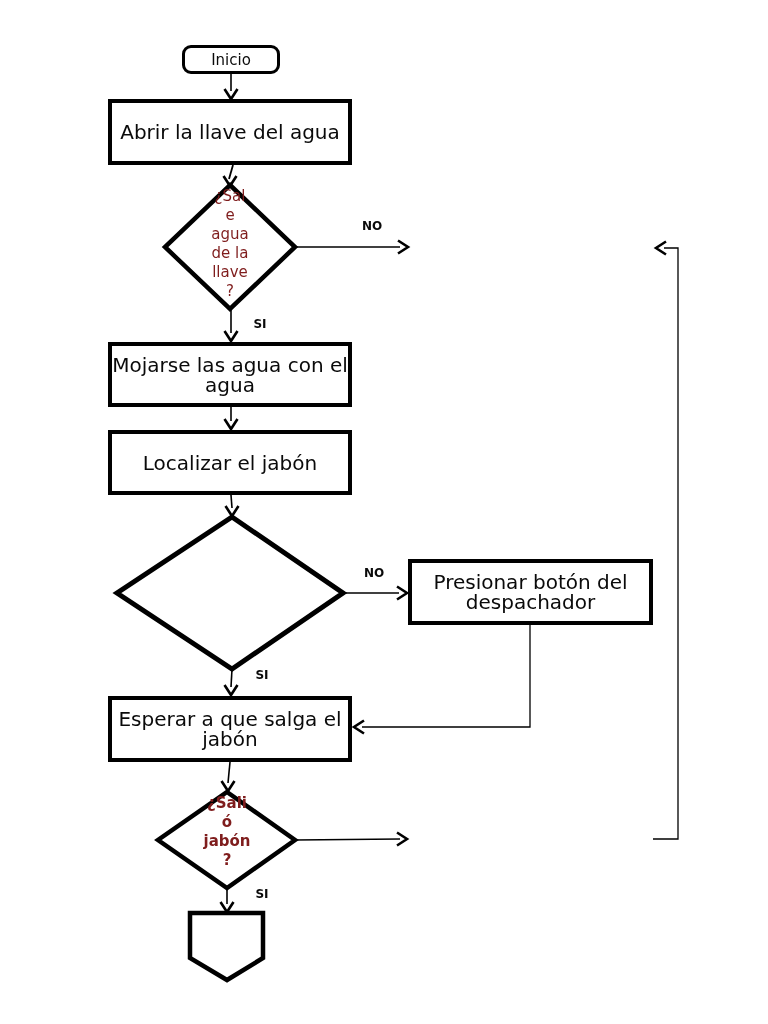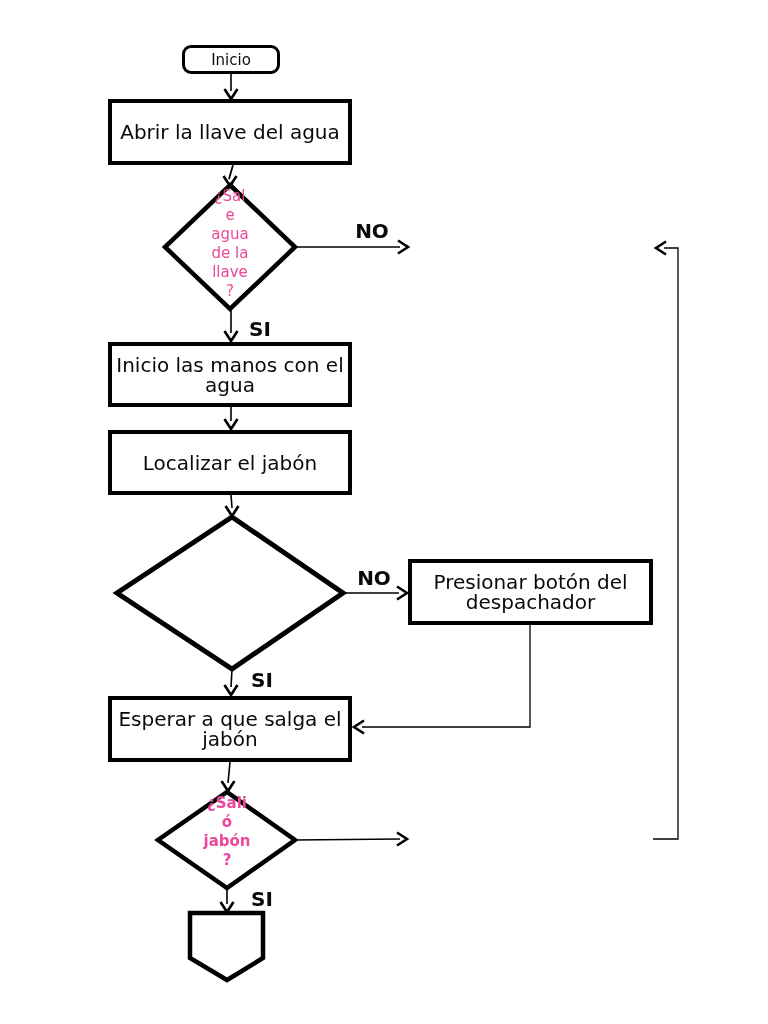--- a/index.html
+++ b/index.html
@@ -37,26 +37,26 @@
     border: 3px solid #000000;
     border-radius: 9px;
     font-size: 15px;
   }
   .dlabel {
     position: absolute;
     text-align: center;
     white-space: pre-line;
     font-size: 15px;
     line-height: 19px;
-    color: #ec4899;
+    color: #7f1d1d;
     background: transparent;
   }
   .edge-label {
     position: absolute;
-    font-size: 20px;
+    font-size: 12px;
     font-weight: 700;
     color: #0a0a0a;
     text-align: center;
   }
 </style>
 </head>
 <body>
 
 <div id="canvas">
 
@@ -100,21 +100,21 @@
       <path d="M666 241.5 L656 248 L666 254.5"></path>
       <path d="M220.5 902 L227 912 L233.5 902"></path>
     </g>
   </svg>
 
   <div class="node start" style="left:182px; top:45px; width:98px; height:29px;">Inicio</div>
 
   <div class="node process" style="left:108px; top:99px; width:244px; height:66px;">Abrir la llave del agua</div>
 
 
-  <div class="node process" style="left:108px; top:342px; width:244px; height:65px;">Inicio las manos con el
+  <div class="node process" style="left:108px; top:342px; width:244px; height:65px;">Mojarse las agua con el
 agua</div>
 
   <div class="node process" style="left:408px; top:559px; width:245px; height:66px;">Presionar botón del
 despachador</div>
 
   <div class="node process" style="left:108px; top:430px; width:244px; height:65px;">Localizar el jabón</div>
 
   <div class="node process" style="left:108px; top:696px; width:244px; height:66px;">Esperar a que salga el
 jabón</div>
 

